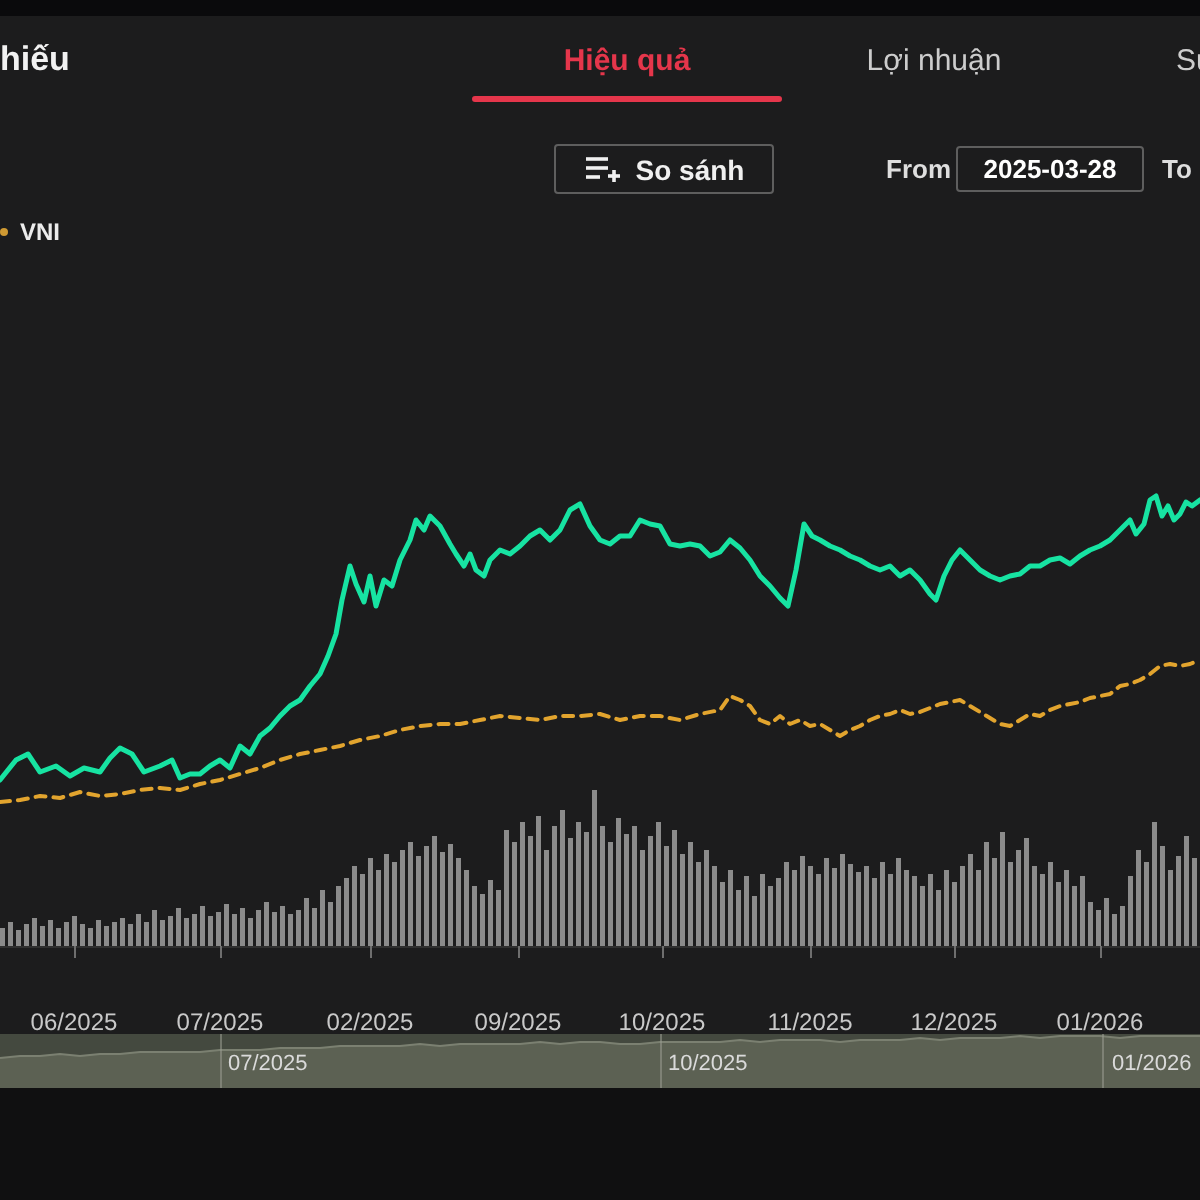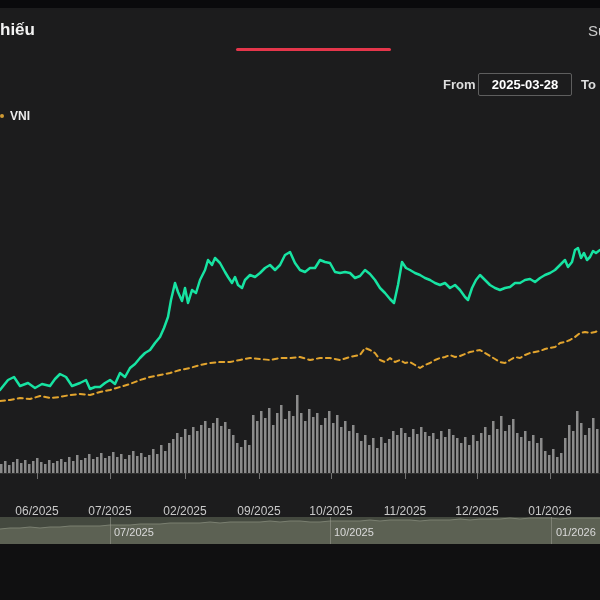--- a/index.html
+++ b/index.html
@@ -33,23 +33,39 @@
 </style>
 </head>
 <body>
 
 <div id="app">
 
   <div class="abs" id="top-strip"></div>
 
   <div class="abs" id="page-title">hiếu</div>
 
+  <div class="abs tab active" id="tab-1">Hiệu quả</div>
+  <div class="abs tab" id="tab-2">Lợi nhuận</div>
   <div class="abs tab" id="tab-3">Sự</div>
   <div class="abs" id="tab-underline"></div>
 
+  <div class="abs" id="compare-btn">
+    <span style="display:inline-flex;">
+      <svg width="19" height="15" viewBox="0 0 19 15">
+        <g stroke="#f0f0f0" stroke-width="1.8" fill="none">
+          <path d="M1 2.5h11"></path>
+            <path d="M1 7h11"></path>
+            <path d="M1 11.5h7"></path>
+          <path d="M15 8v6"></path>
+            <path d="M12 11h6"></path>
+        </g>
+      </svg>
+    </span>
+    <span>So sánh</span>
+  </div>
 
   <div class="abs" id="from-label">From</div>
   <input class="abs" id="from-input" readonly="" value="2025-03-28" style="">
   <div class="abs" id="to-label">To</div>
 
   <div class="abs" id="legend">
     <span id="legend-dot" style="background: rgb(207, 154, 51);"></span>
     <span id="legend-label">VNI</span>
   </div>
 

